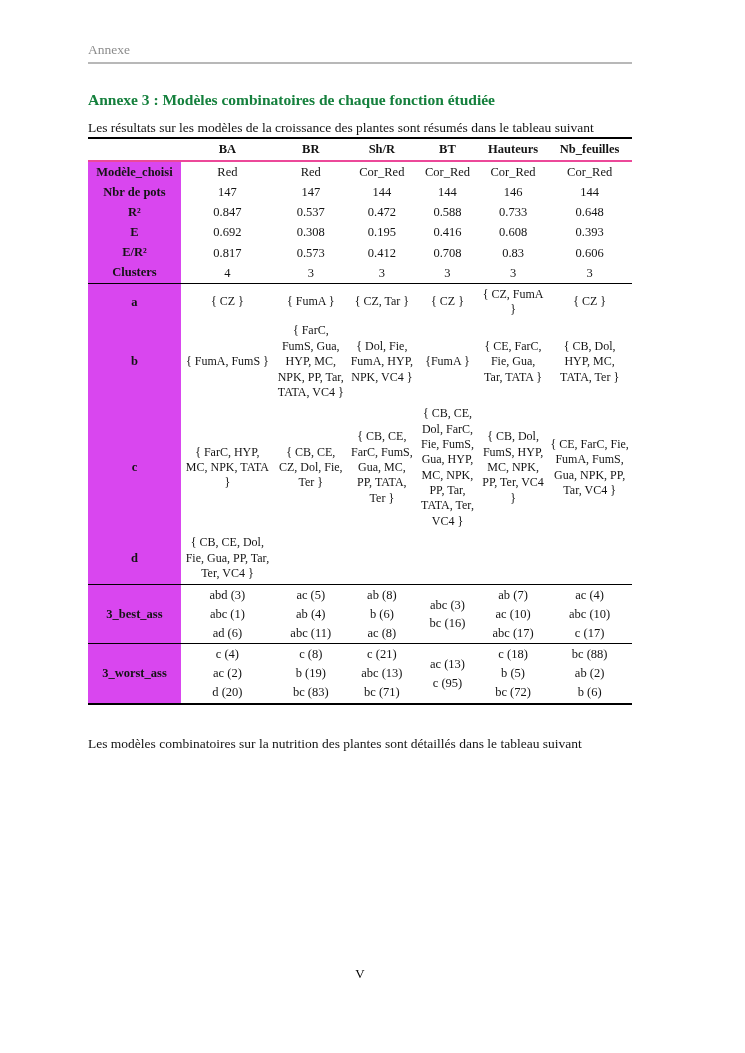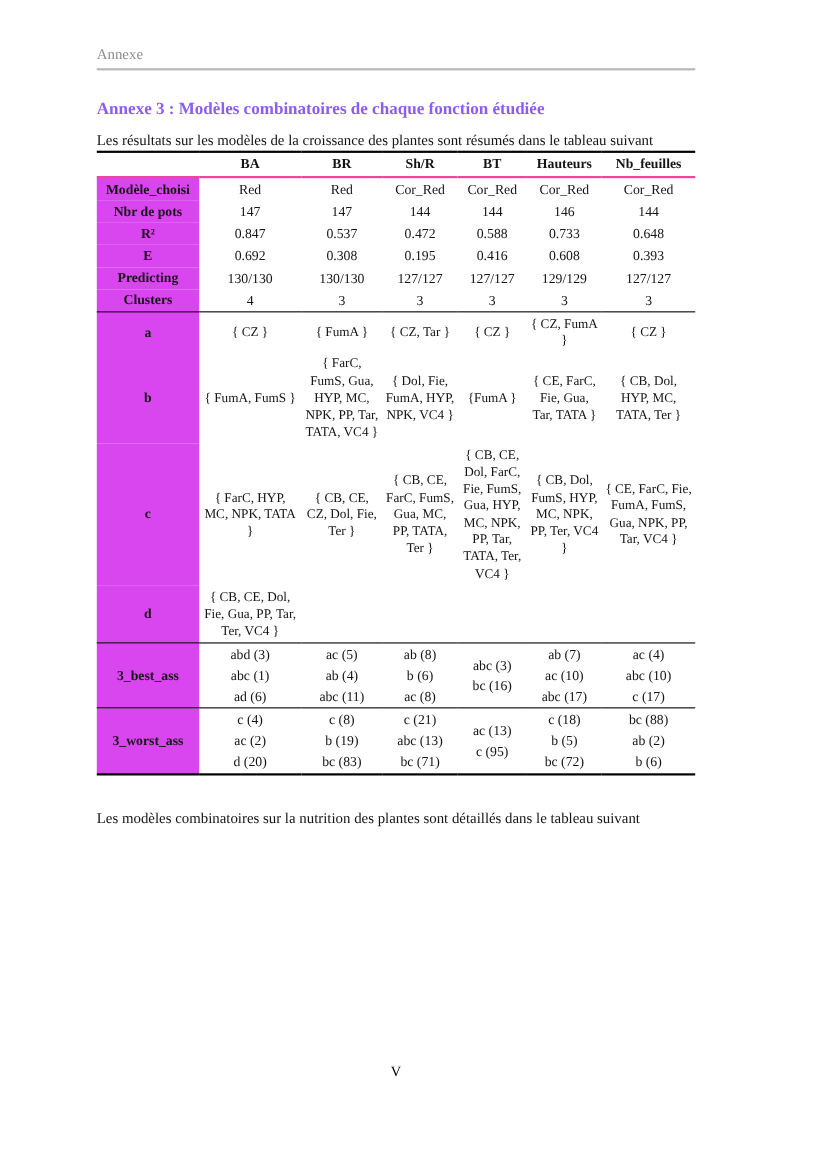--- a/index.html
+++ b/index.html
@@ -13,21 +13,21 @@
     position:relative; box-sizing:border-box;
     width:720px; height:1053px;
     padding:42px 88px 0 88px;
   }
   .running-header {
     color:#8c8c8c; font-size:13.5px; line-height:16px;
     padding-bottom:4px; border-bottom:2px solid #b8b8b8;
   }
   h1.annex-heading {
     font-size:15.5px; line-height:19px; font-weight:bold;
-    margin:26px 0 0 0; color:#8b5cf6;
+    margin:26px 0 0 0; color:#15803d;
   }
   p.body-par { font-size:13.5px; line-height:18px; margin:10px 0 0 0; }
   p.caption {
     color:#44546a; font-style:italic; font-size:12.5px; line-height:16px;
     text-align:center; margin:16px 0 8px 0;
   }
   table.results {
     width:100%; border-collapse:collapse; table-layout:fixed;
     border-top:2px solid #000; border-bottom:2px solid #000;
     font-size:12.5px;
@@ -122,27 +122,27 @@
         <tr>
           <th class="row-label">E</th>
           <td>0.692</td>
           <td>0.308</td>
           <td>0.195</td>
           <td>0.416</td>
           <td>0.608</td>
           <td>0.393</td>
         </tr>
         <tr>
-          <th class="row-label">Predicting</th>
-          <td>130/130</td>
-          <td>130/130</td>
-          <td>127/127</td>
-          <td>127/127</td>
-          <td>129/129</td>
-          <td>127/127</td>
+          <th class="row-label">E/R²</th>
+          <td>0.817</td>
+          <td>0.573</td>
+          <td>0.412</td>
+          <td>0.708</td>
+          <td>0.83</td>
+          <td>0.606</td>
         </tr>
         <tr class="group-end">
           <th class="row-label">Clusters</th>
           <td>4</td>
           <td>3</td>
           <td>3</td>
           <td>3</td>
           <td>3</td>
           <td>3</td>
         </tr>

